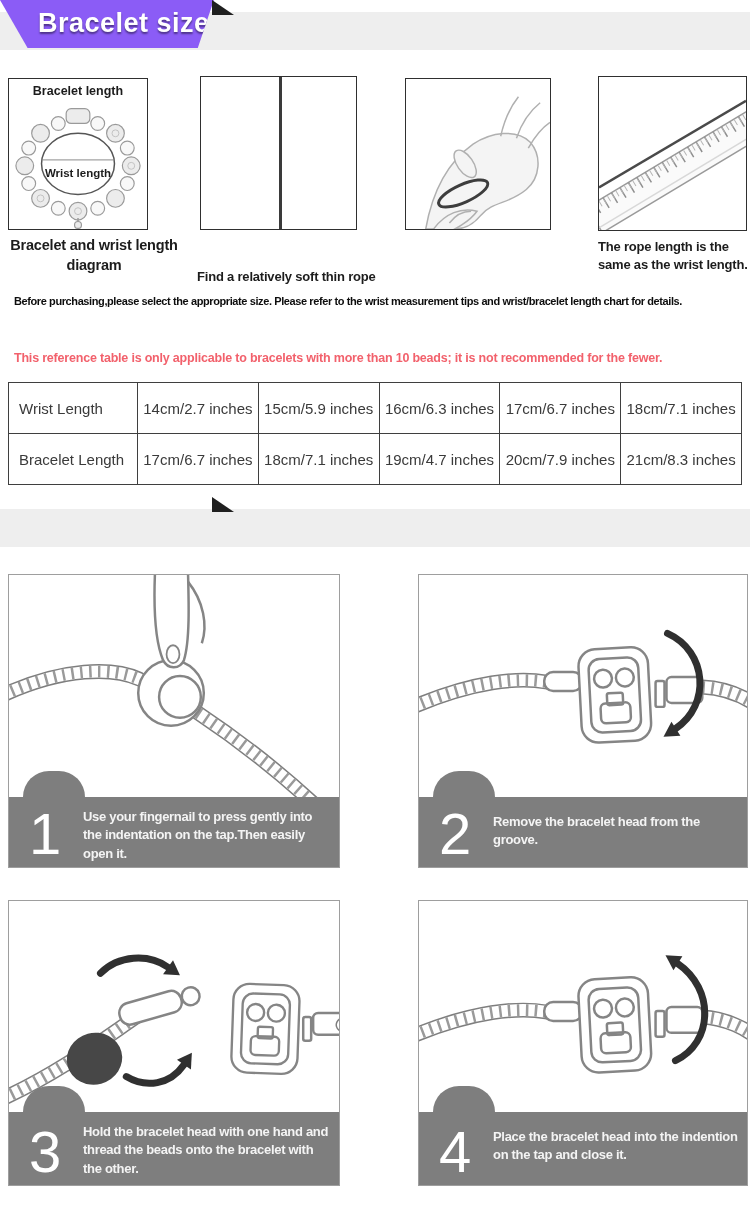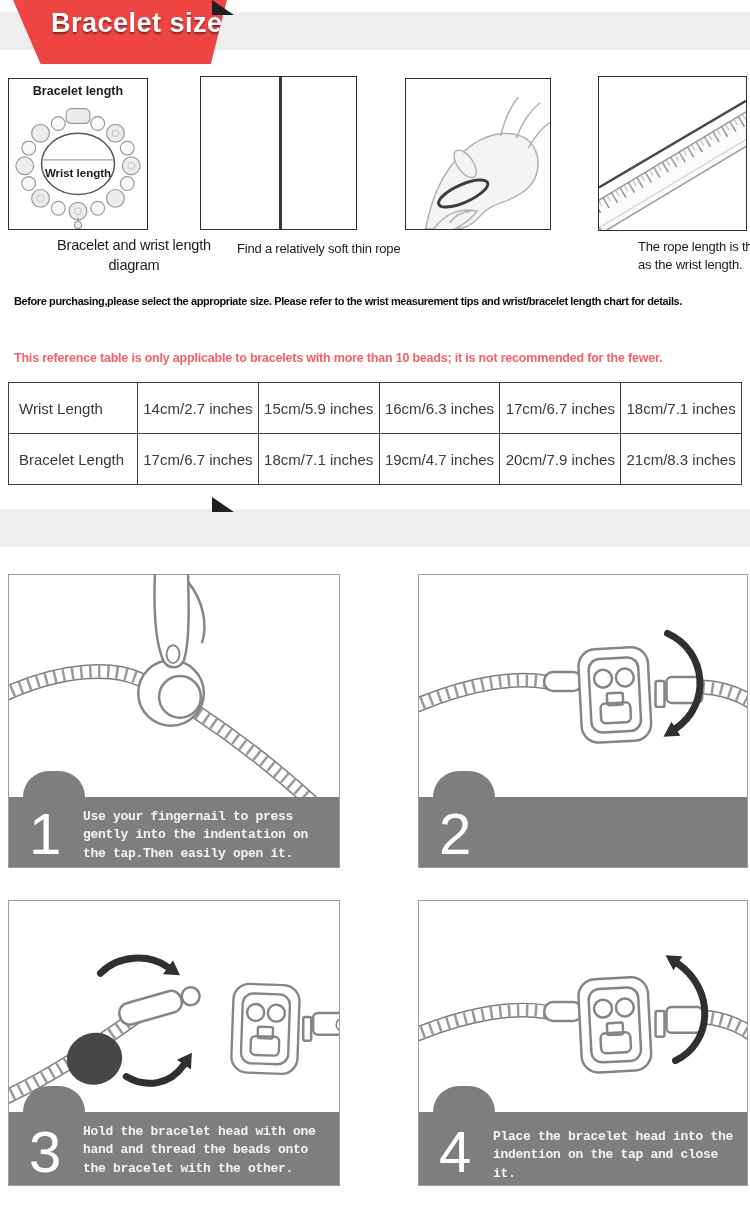--- a/index.html
+++ b/index.html
@@ -1,33 +1,33 @@
 <!DOCTYPE html>
 <html><head>
 <meta charset="utf-8">
 <style>
   html,body{margin:0;padding:0;background:#fff;}
   .page{position:relative;width:750px;height:1213px;margin:0 auto;background:#fff;
         font-family:"Liberation Sans",sans-serif;overflow:hidden;}
 
   
   .band{position:absolute;left:0;width:100%;height:38px;background:#eeeeee;}
-  .ribbon{position:absolute;left:13px;width:230px;height:64px;background:#ef4444;
+  .ribbon{position:absolute;left:0;width:230px;height:48px;background:#8b5cf6;
           clip-path:polygon(0 0,93% 0,86% 100%,12% 100%);}
   .ribbon-title{display:block;line-height:46px;padding-left:38px;font-size:27px;font-weight:bold;
           color:#fff;letter-spacing:.5px;text-shadow:0 2px 2px rgba(0,0,0,.45);white-space:nowrap;}
   .fold{position:absolute;width:22px;height:15px;background:#1f1f1f;
         clip-path:polygon(0 0,100% 100%,0 100%);}
 
   
   .fig-panel{position:absolute;background:#fff;border:1.5px solid #2f2f2f;box-sizing:border-box;}
-  .fig-caption{position:absolute;font-weight:normal;color:#1c1c1c;font-size:13px;line-height:1.35;
-        letter-spacing:-.2px;padding-left:40px;}
+  .fig-caption{position:absolute;font-weight:bold;color:#1c1c1c;font-size:13px;line-height:1.35;
+        letter-spacing:-.2px;}
   .fig-caption.center{text-align:center;font-size:14.5px;}
-  .nowrap{white-space:nowrap;}
+  .nowrap{white-space:nowrap;margin-top:28px;}
   .inner-label{position:absolute;font-weight:bold;color:#1c1c1c;text-align:center;width:100%;}
 
   
   .intro{position:absolute;left:14px;right:12px;font-size:11px;font-weight:bold;color:#0d0d0d;
         line-height:1.32;letter-spacing:-.4px;}
   .warning{position:absolute;left:14px;font-size:12.5px;font-weight:bold;color:#f2616c;
         letter-spacing:-.2px;white-space:nowrap;}
 
   
   table.size{position:absolute;left:8px;top:382px;width:734px;border-collapse:collapse;
@@ -36,21 +36,21 @@
   table.size td.lbl{width:116px;text-align:left;padding-left:10px;}
 
   
   .step-panel{position:absolute;background:#fff;border:1px solid #9e9e9e;box-sizing:border-box;overflow:hidden;}
   .step-art{position:absolute;left:0;top:0;width:100%;}
   .step-bar{position:absolute;left:0;right:0;bottom:0;background:#7e7e7e;}
   .step-bump{position:absolute;left:14px;width:62px;height:26px;background:#7e7e7e;
         border-radius:31px 31px 0 0;}
   .step-num{position:absolute;left:20px;bottom:4px;font-size:58px;line-height:1;color:#fff;font-weight:400;}
   .step-text{position:absolute;left:74px;right:8px;top:11px;font-size:13px;font-weight:bold;
-        color:#f4f4f4;line-height:1.42;letter-spacing:-.3px;font-family:Liberation Mono, monospace;}
+        color:#f4f4f4;line-height:1.42;letter-spacing:-.3px;}
   .step-text.vcenter{top:16px;}
 
   
   .rA{fill:none;stroke:#7e7e7e;stroke-width:15;stroke-linecap:round;}
   .rB{fill:none;stroke:#ffffff;stroke-width:12;stroke-linecap:round;}
   .rC{fill:none;stroke:#9a9a9a;stroke-width:12;stroke-dasharray:2.5 6.5;}
   .ln{fill:#fff;stroke:#858585;stroke-width:2.5;}
   .lnf{fill:none;stroke:#858585;stroke-width:2.5;}
   .thin{stroke-width:1.8;}
   .arr{fill:none;stroke:#303030;stroke-width:7;stroke-linecap:round;}
@@ -206,20 +206,21 @@
       <rect x="126" y="97" width="38" height="19" rx="9" class="ln"></rect>
       <path d="M164,101 C174,98 180,98 184,103" class="lnf" stroke-width="2"></path>
       <use href="#clasp-shape" transform="translate(197,120) rotate(-3)"></use>
       <rect x="238" y="106" width="9" height="26" rx="2" class="ln" stroke-width="2"></rect>
       <rect x="249" y="102" width="36" height="26" rx="5" class="ln"></rect>
       <path d="M250,58 C290,76 294,130 258,154" class="arr"></path>
       <polygon points="246,162 254,147 263,161" class="arrh"></polygon>
     </svg>
     <div class="step-bar" style="height:70px">
       <span class="step-num">2</span>
+      <div class="step-text vcenter">Remove the bracelet head from the groove.</div>
     </div>
     <div class="step-bump" style="bottom:70px"></div>
   </div>
 
   <div class="step-panel" style="left:8px;top:900px;width:332px;height:286px">
     <svg class="step-art" viewBox="0 0 332 213" height="213">
       <path d="M-6,198 C50,172 90,142 128,116" class="rA"></path>
         <path d="M-6,198 C50,172 90,142 128,116" class="rB"></path>
         <path d="M-6,198 C50,172 90,142 128,116" class="rC"></path>
       <ellipse cx="86" cy="158" rx="28" ry="26" transform="rotate(-15 86 158)" fill="#474747"></ellipse>

